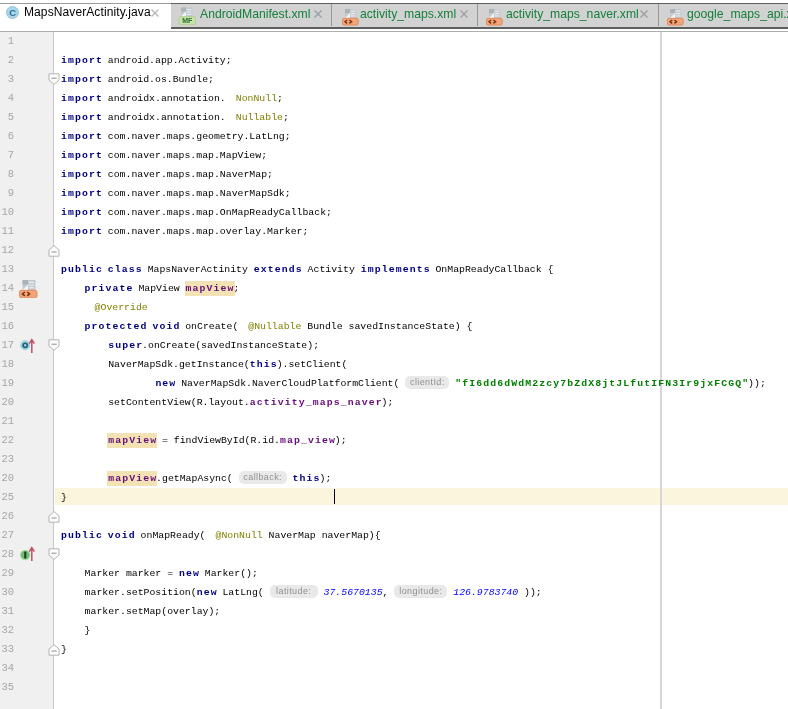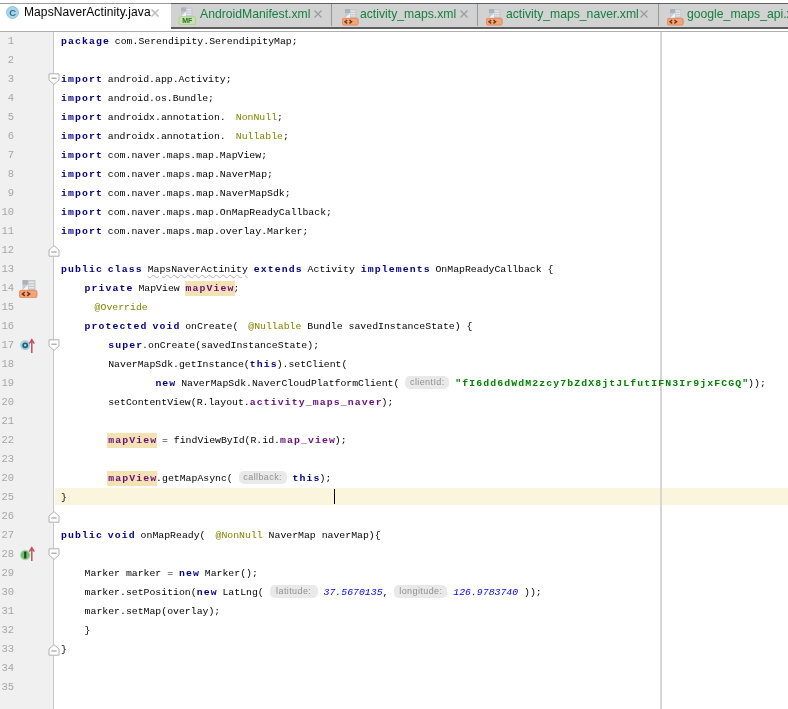--- a/index.html
+++ b/index.html
@@ -22,21 +22,21 @@
   .caret{position:absolute;left:333.5px;top:489px;width:1.6px;height:15px;background:#000;}
   .code{position:absolute;left:61px;top:31.5px;font-family:"Liberation Mono",monospace;
         font-size:9.83px;line-height:19px;color:#000;}
   .code div{height:19px;white-space:pre;}
   .k{color:#000080;font-weight:bold;letter-spacing:1.1px;margin-right:-1.1px;}
   .s{color:#008000;font-weight:bold;letter-spacing:1.1px;margin-right:-1.1px;}
   .f{color:#660e7a;font-weight:bold;letter-spacing:1.1px;margin-right:-1.1px;}
   .a{color:#808000;padding-left:10px;}
   .n{color:#0000ff;font-style:italic;}
   .hl{background:#f3e3b4;padding:2px 1px;margin:0 -1px;}
-  .wv{text-decoration:underline;text-decoration-style:wavy;text-decoration-color:#b5b5b5;
+  .wv{text-decoration-style:wavy;text-decoration-color:#b5b5b5;
       text-decoration-thickness:1px;text-underline-offset:2px;}
   .wg{text-decoration-style:wavy;text-decoration-color:#aab9a0;
       text-decoration-thickness:1px;text-underline-offset:2px;text-align:center;}
   .hint{display:inline-block;font-family:"Liberation Sans",sans-serif;font-size:9px;
         line-height:11px;color:#8f8f8f;background:#e9e9e9;border-radius:5px;
         padding:1px 3px;letter-spacing:0.4px;box-sizing:border-box;text-align:center;position:relative;top:-1px;}
   .fold{position:absolute;left:48px;width:12px;height:13px;}
   .gi{position:absolute;}
 </style>
 </head>
@@ -202,26 +202,26 @@
 <svg class="fold" style="top:547.5px" width="12" height="13" viewBox="0 0 12 13">
   <path d="M1 0.8 H11 V7 L6 11.4 L1 7 Z" fill="#fdfdfd" stroke="#b2b2b2" stroke-width="1"></path>
   <line x1="3.4" y1="5.2" x2="8.6" y2="5.2" stroke="#8f8f8f" stroke-width="1"></line>
 </svg>
 <svg class="fold" style="top:642.5px" width="12" height="13" viewBox="0 0 12 13">
   <path d="M1 12.2 H11 V6 L6 1.6 L1 6 Z" fill="#fdfdfd" stroke="#b2b2b2" stroke-width="1"></path>
   <line x1="3.4" y1="8" x2="8.6" y2="8" stroke="#8f8f8f" stroke-width="1"></line>
 </svg>
 
 <div class="code" id="code">
-<div><span class="k">package</span> com.Serendipity.SerendipityMap;</div>
 <div></div>
 <div><span class="k">import</span> android.app.Activity;</div>
 <div><span class="k">import</span> android.os.Bundle;</div>
 <div><span class="k">import</span> androidx.annotation.<span class="a">NonNull</span>;</div>
 <div><span class="k">import</span> androidx.annotation.<span class="a">Nullable</span>;</div>
+<div><span class="k">import</span> com.naver.maps.geometry.LatLng;</div>
 <div><span class="k">import</span> com.naver.maps.map.MapView;</div>
 <div><span class="k">import</span> com.naver.maps.map.NaverMap;</div>
 <div><span class="k">import</span> com.naver.maps.map.NaverMapSdk;</div>
 <div><span class="k">import</span> com.naver.maps.map.OnMapReadyCallback;</div>
 <div><span class="k">import</span> com.naver.maps.map.overlay.Marker;</div>
 <div></div>
 <div><span class="k">public</span> <span class="k">class</span> <span class="wv">MapsNaverActinity</span> <span class="k">extends</span> Activity <span class="k">implements</span> OnMapReadyCallback {</div>
 <div>    <span class="k">private</span> MapView <span class="hl"><span class="f">mapView</span></span>;</div>
 <div>    <span class="a">@Override</span></div>
 <div>    <span class="k">protected</span> <span class="k">void</span> onCreate(<span class="a">@Nullable</span> Bundle savedInstanceState) {</div>

